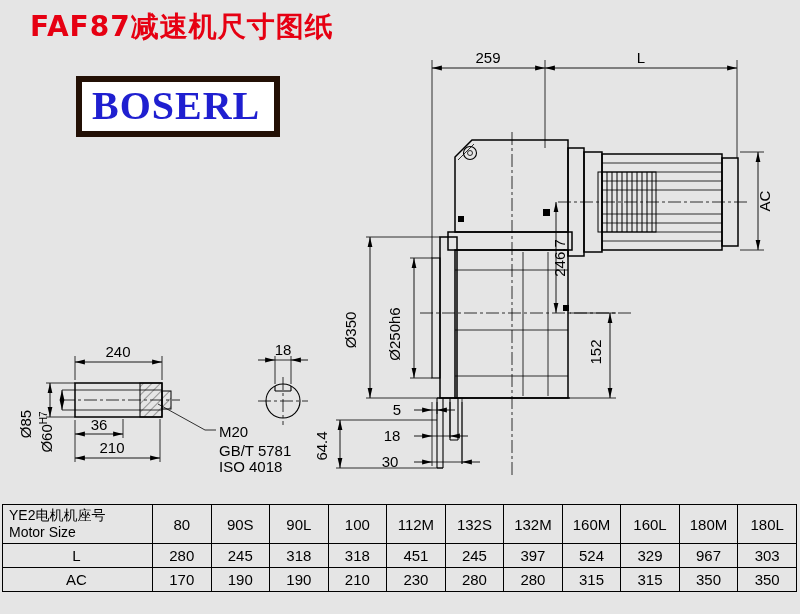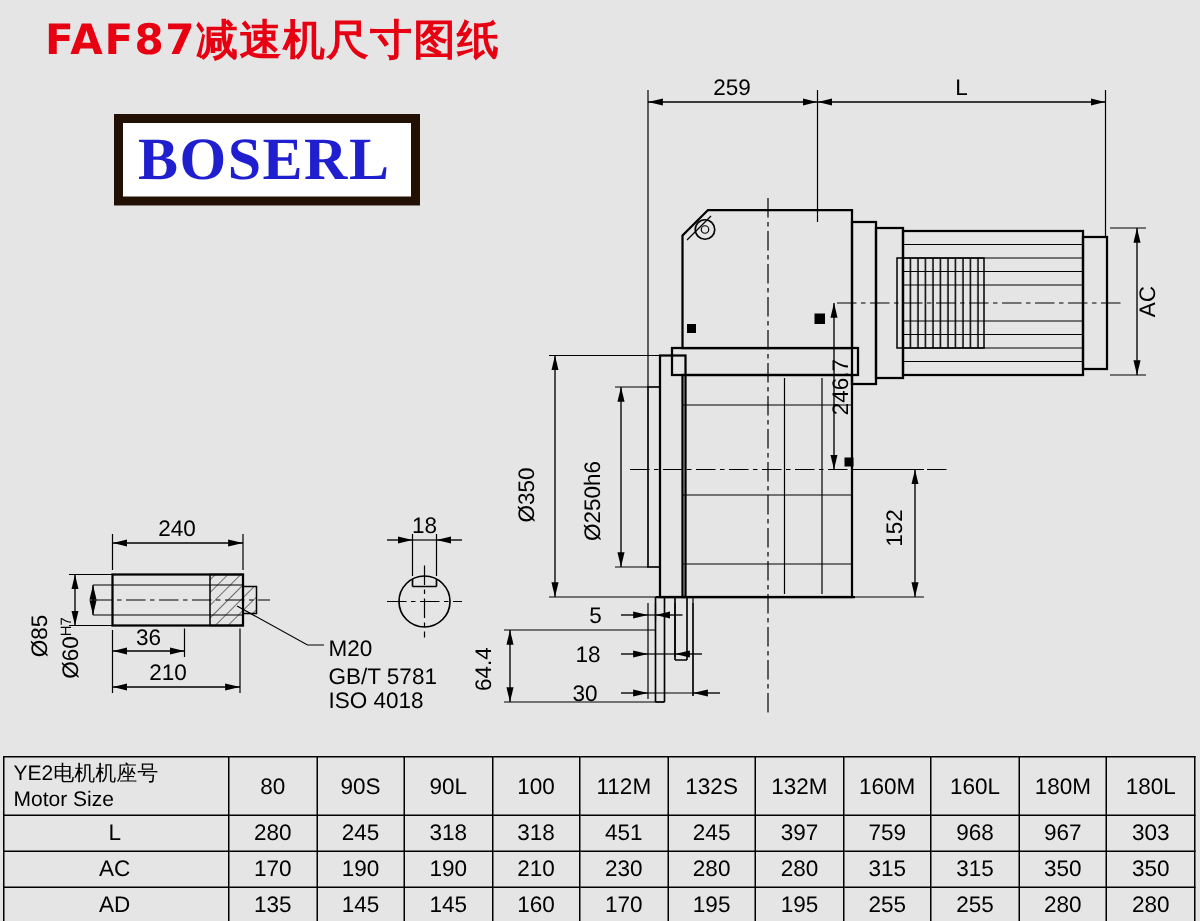--- a/index.html
+++ b/index.html
@@ -213,49 +213,35 @@
     </tr>
     <tr class="vals">
       <td class="c0">L</td>
       <td>280</td>
       <td>245</td>
       <td>318</td>
       <td>318</td>
       <td>451</td>
       <td>245</td>
       <td>397</td>
-      <td>759</td>
-      <td>968</td>
+      <td>524</td>
+      <td>329</td>
       <td>967</td>
       <td>303</td>
     </tr>
     <tr class="vals">
       <td class="c0">AC</td>
       <td>170</td>
       <td>190</td>
       <td>190</td>
       <td>210</td>
       <td>230</td>
       <td>280</td>
       <td>280</td>
       <td>315</td>
       <td>315</td>
       <td>350</td>
       <td>350</td>
     </tr>
-    <tr class="vals">
-      <td class="c0">AD</td>
-      <td>135</td>
-      <td>145</td>
-      <td>145</td>
-      <td>160</td>
-      <td>170</td>
-      <td>195</td>
-      <td>195</td>
-      <td>255</td>
-      <td>255</td>
-      <td>280</td>
-      <td>280</td>
-    </tr>
   </tbody>
     </table>
 
 </div>
 
 </body></html>

